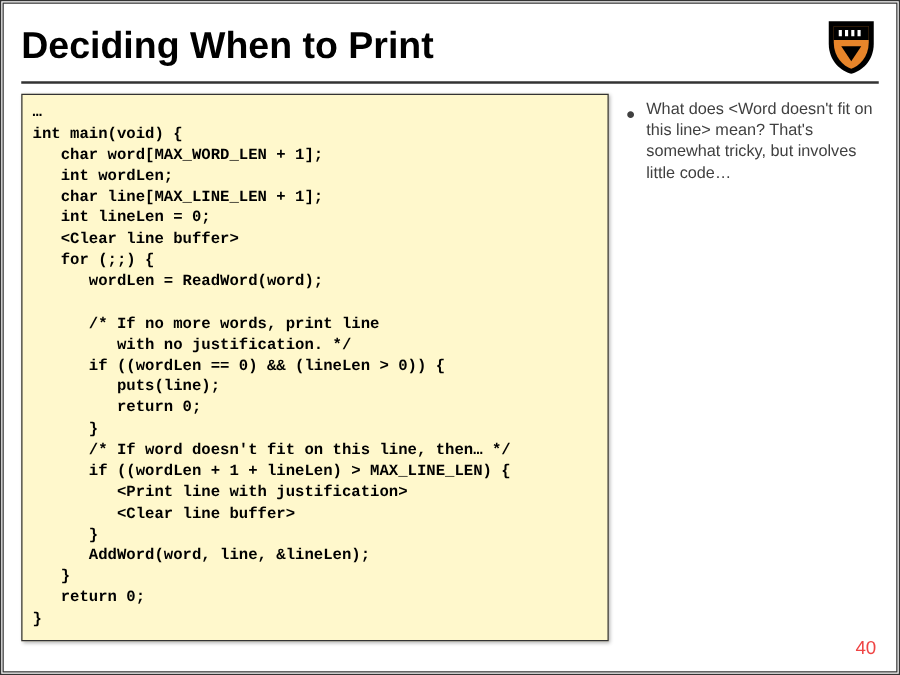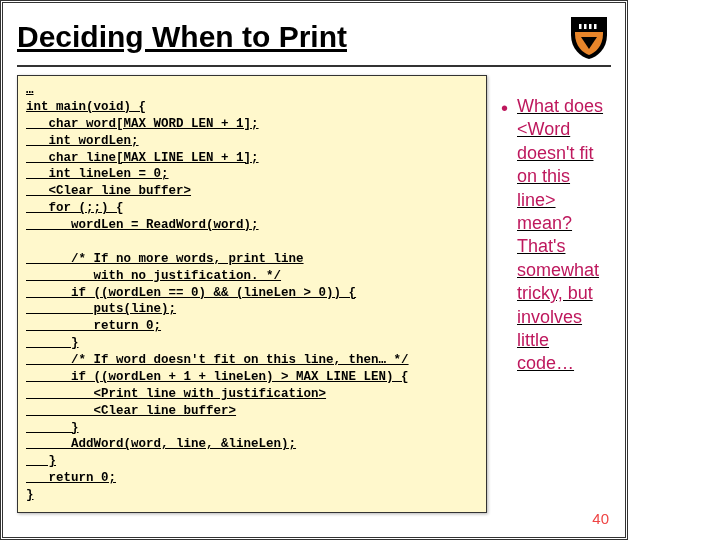--- a/index.html
+++ b/index.html
@@ -5,26 +5,25 @@
   * { margin: 0; padding: 0; box-sizing: border-box; }
   body {
     width: 720px;
     height: 540px;
     background: #fff;
     font-family: Arial, Helvetica, sans-serif;
     position: relative;
     overflow: hidden;
   }
   .slide {
-    width: 628px;
+    width: 720px;
     height: 540px;
     border: 3px double #333;
     position: relative;
     padding: 10px 14px 14px 14px;
-    text-decoration: underline;
   }
   .title-row {
     display: flex;
     align-items: center;
     justify-content: space-between;
     border-bottom: 2px solid #333;
     padding-bottom: 4px;
     margin-bottom: 8px;
   }
   .title {
@@ -56,26 +55,25 @@
     white-space: pre;
     color: #000;
     font-weight: bold;
   }
   .bullets {
     padding-top: 4px;
     flex: 1;
   }
   .bullets ul { list-style: none; }
   .bullets li {
-    font-size: 18px;
+    font-size: 13px;
     line-height: 1.3;
-    color: #be185d;
+    color: #404040;
     position: relative;
     padding-left: 16px;
-    margin-top: 16px;
   }
   .bullets li::before {
     content: "•";
     position: absolute;
     left: 0;
     top: 0;
     font-size: 20px;
   }
   .pagenum {
     position: absolute;

